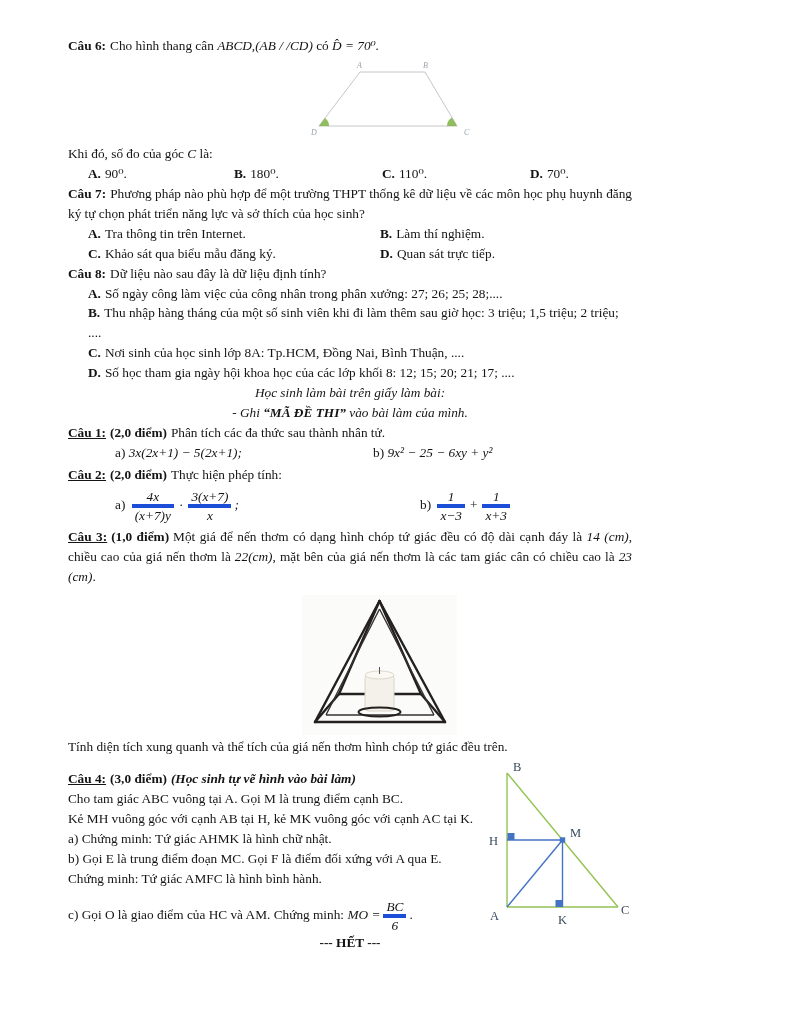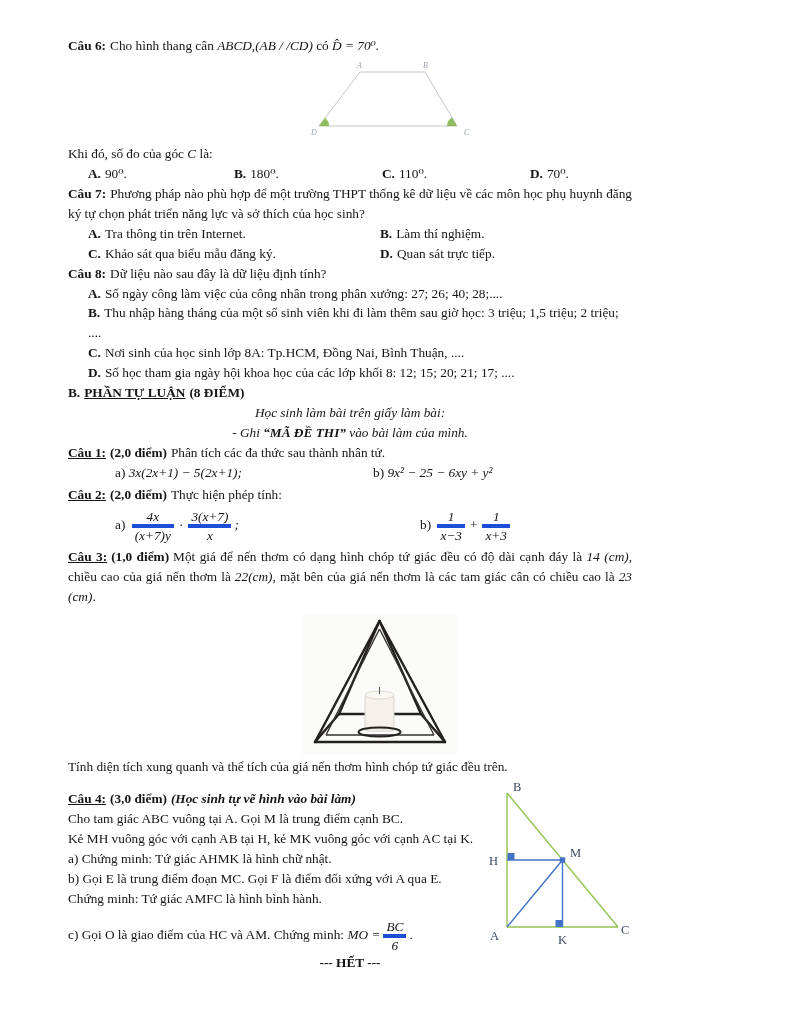--- a/index.html
+++ b/index.html
@@ -69,26 +69,25 @@
 
   <div class="line just"><span class="qlabel">Câu 7:</span><span>Phương pháp nào phù hợp để một trường THPT thống kê dữ liệu về các môn học phụ huynh đăng ký tự chọn phát triển năng lực và sở thích của học sinh?</span></div>
   <div class="opt-grid2">
     <div><span class="okey">A.</span><span>Tra thông tin trên Internet.</span></div>
     <div><span class="okey">B.</span><span>Làm thí nghiệm.</span></div>
     <div><span class="okey">C.</span><span>Khảo sát qua biểu mẫu đăng ký.</span></div>
     <div><span class="okey">D.</span><span>Quan sát trực tiếp.</span></div>
   </div>
 
   <div class="line"><span class="qlabel">Câu 8:</span><span>Dữ liệu nào sau đây là dữ liệu định tính?</span></div>
-  <div class="line indent"><span class="okey">A.</span><span>Số ngày công làm việc của công nhân trong phân xưởng: 27; 26; 40; 28;....</span></div>
+  <div class="line indent"><span class="okey">A.</span><span>Số ngày công làm việc của công nhân trong phân xưởng: 27; 26; 25; 28;....</span></div>
   <div class="line indent"><span class="okey">B.</span><span>Thu nhập hàng tháng của một số sinh viên khi đi làm thêm sau giờ học: 3 triệu; 1,5 triệu; 2 triệu; ....</span></div>
   <div class="line indent"><span class="okey">C.</span><span>Nơi sinh của học sinh lớp 8A: Tp.HCM, Đồng Nai, Bình Thuận, ....</span></div>
   <div class="line indent"><span class="okey">D.</span><span>Số học tham gia ngày hội khoa học của các lớp khối 8: 12; 15; 20; 21; 17; ....</span></div>
 
-  <div class="line"><span class="b" style="margin-right:4px;">B.</span><span class="b u" style="margin-right:4px;">PHẦN TỰ LUẬN</span><span class="b">(8 ĐIỂM)</span></div>
   <div class="center-i">Học sinh làm bài trên giấy làm bài:</div>
   <div class="center-i"><span class="i">- Ghi </span><span class="bi">“MÃ ĐỀ THI”</span><span class="i"> vào bài làm của mình.</span></div>
 
   <div class="line"><span class="qlabel-u">Câu 1:</span><span class="pts">(2,0 điểm)</span><span>Phân tích các đa thức sau thành nhân tử.</span></div>
   <div class="formula-row">
     <div><span>a)</span> <span class="i">3x(2x+1) − 5(2x+1);</span></div>
     <div><span>b)</span> <span class="i">9x² − 25 − 6xy + y²</span></div>
   </div>
 
   <div class="line" style="margin-top:2px;"><span class="qlabel-u">Câu 2:</span><span class="pts">(2,0 điểm)</span><span>Thực hiện phép tính:</span></div>

